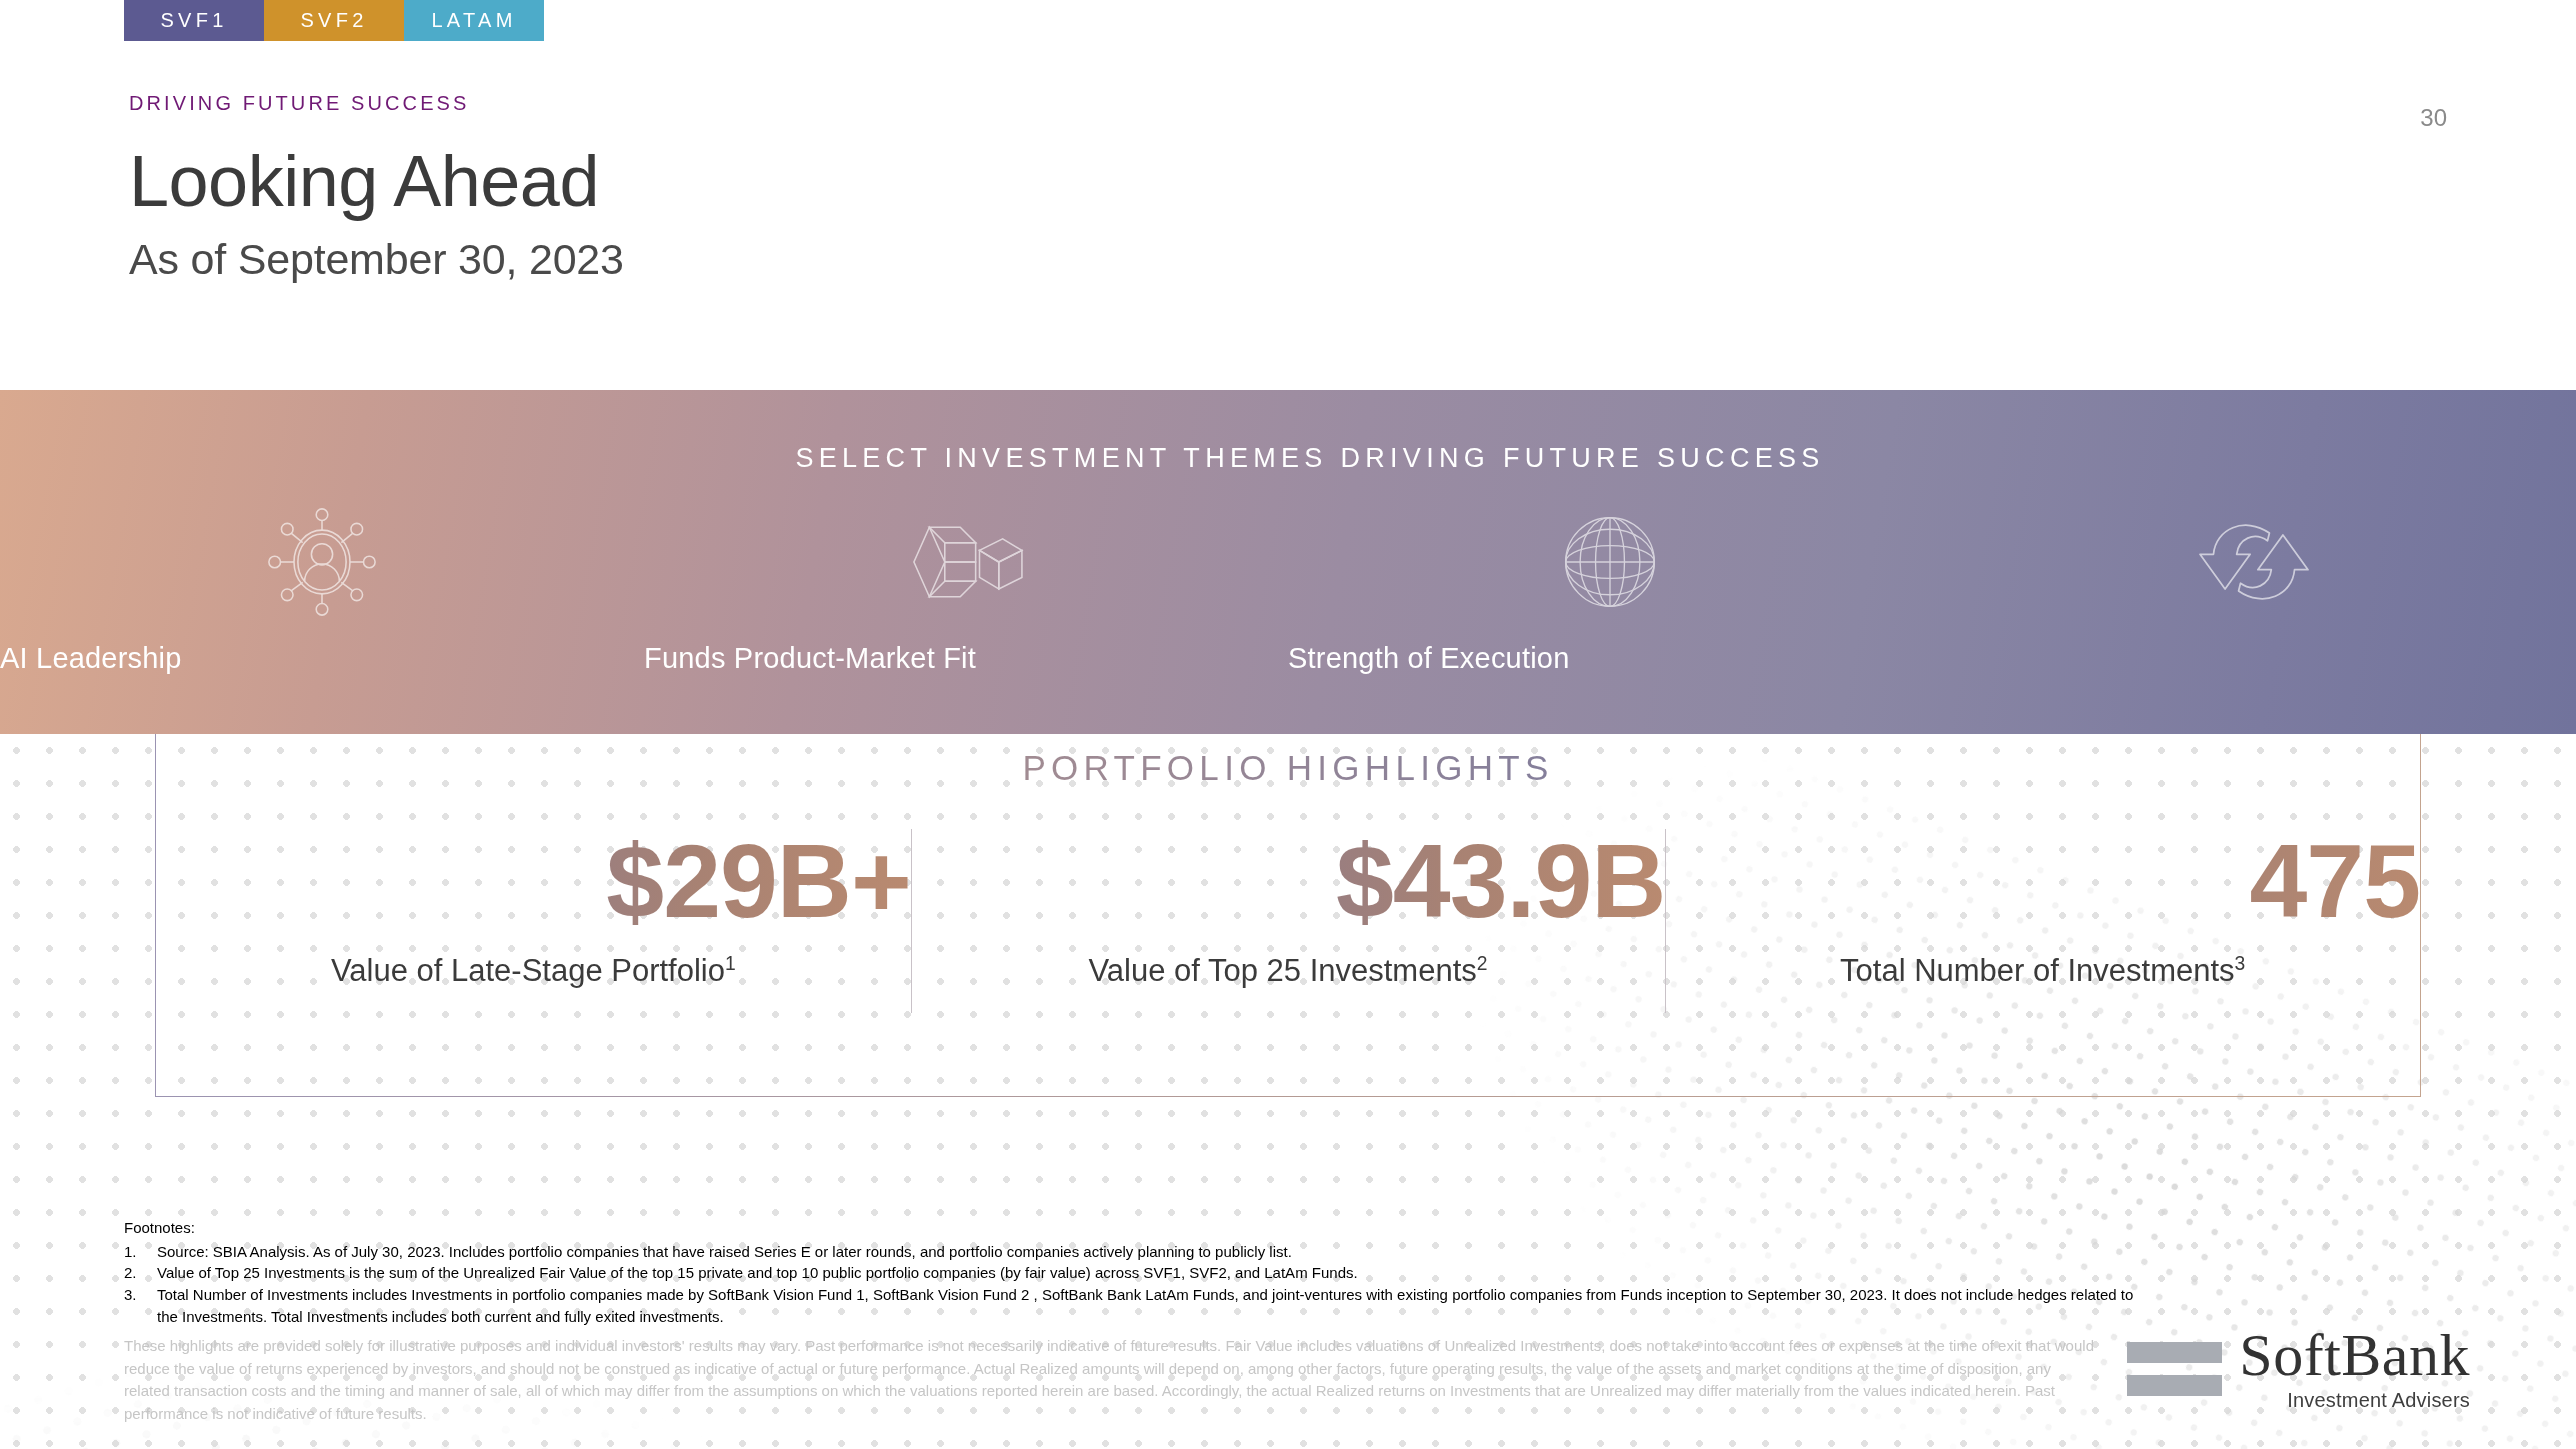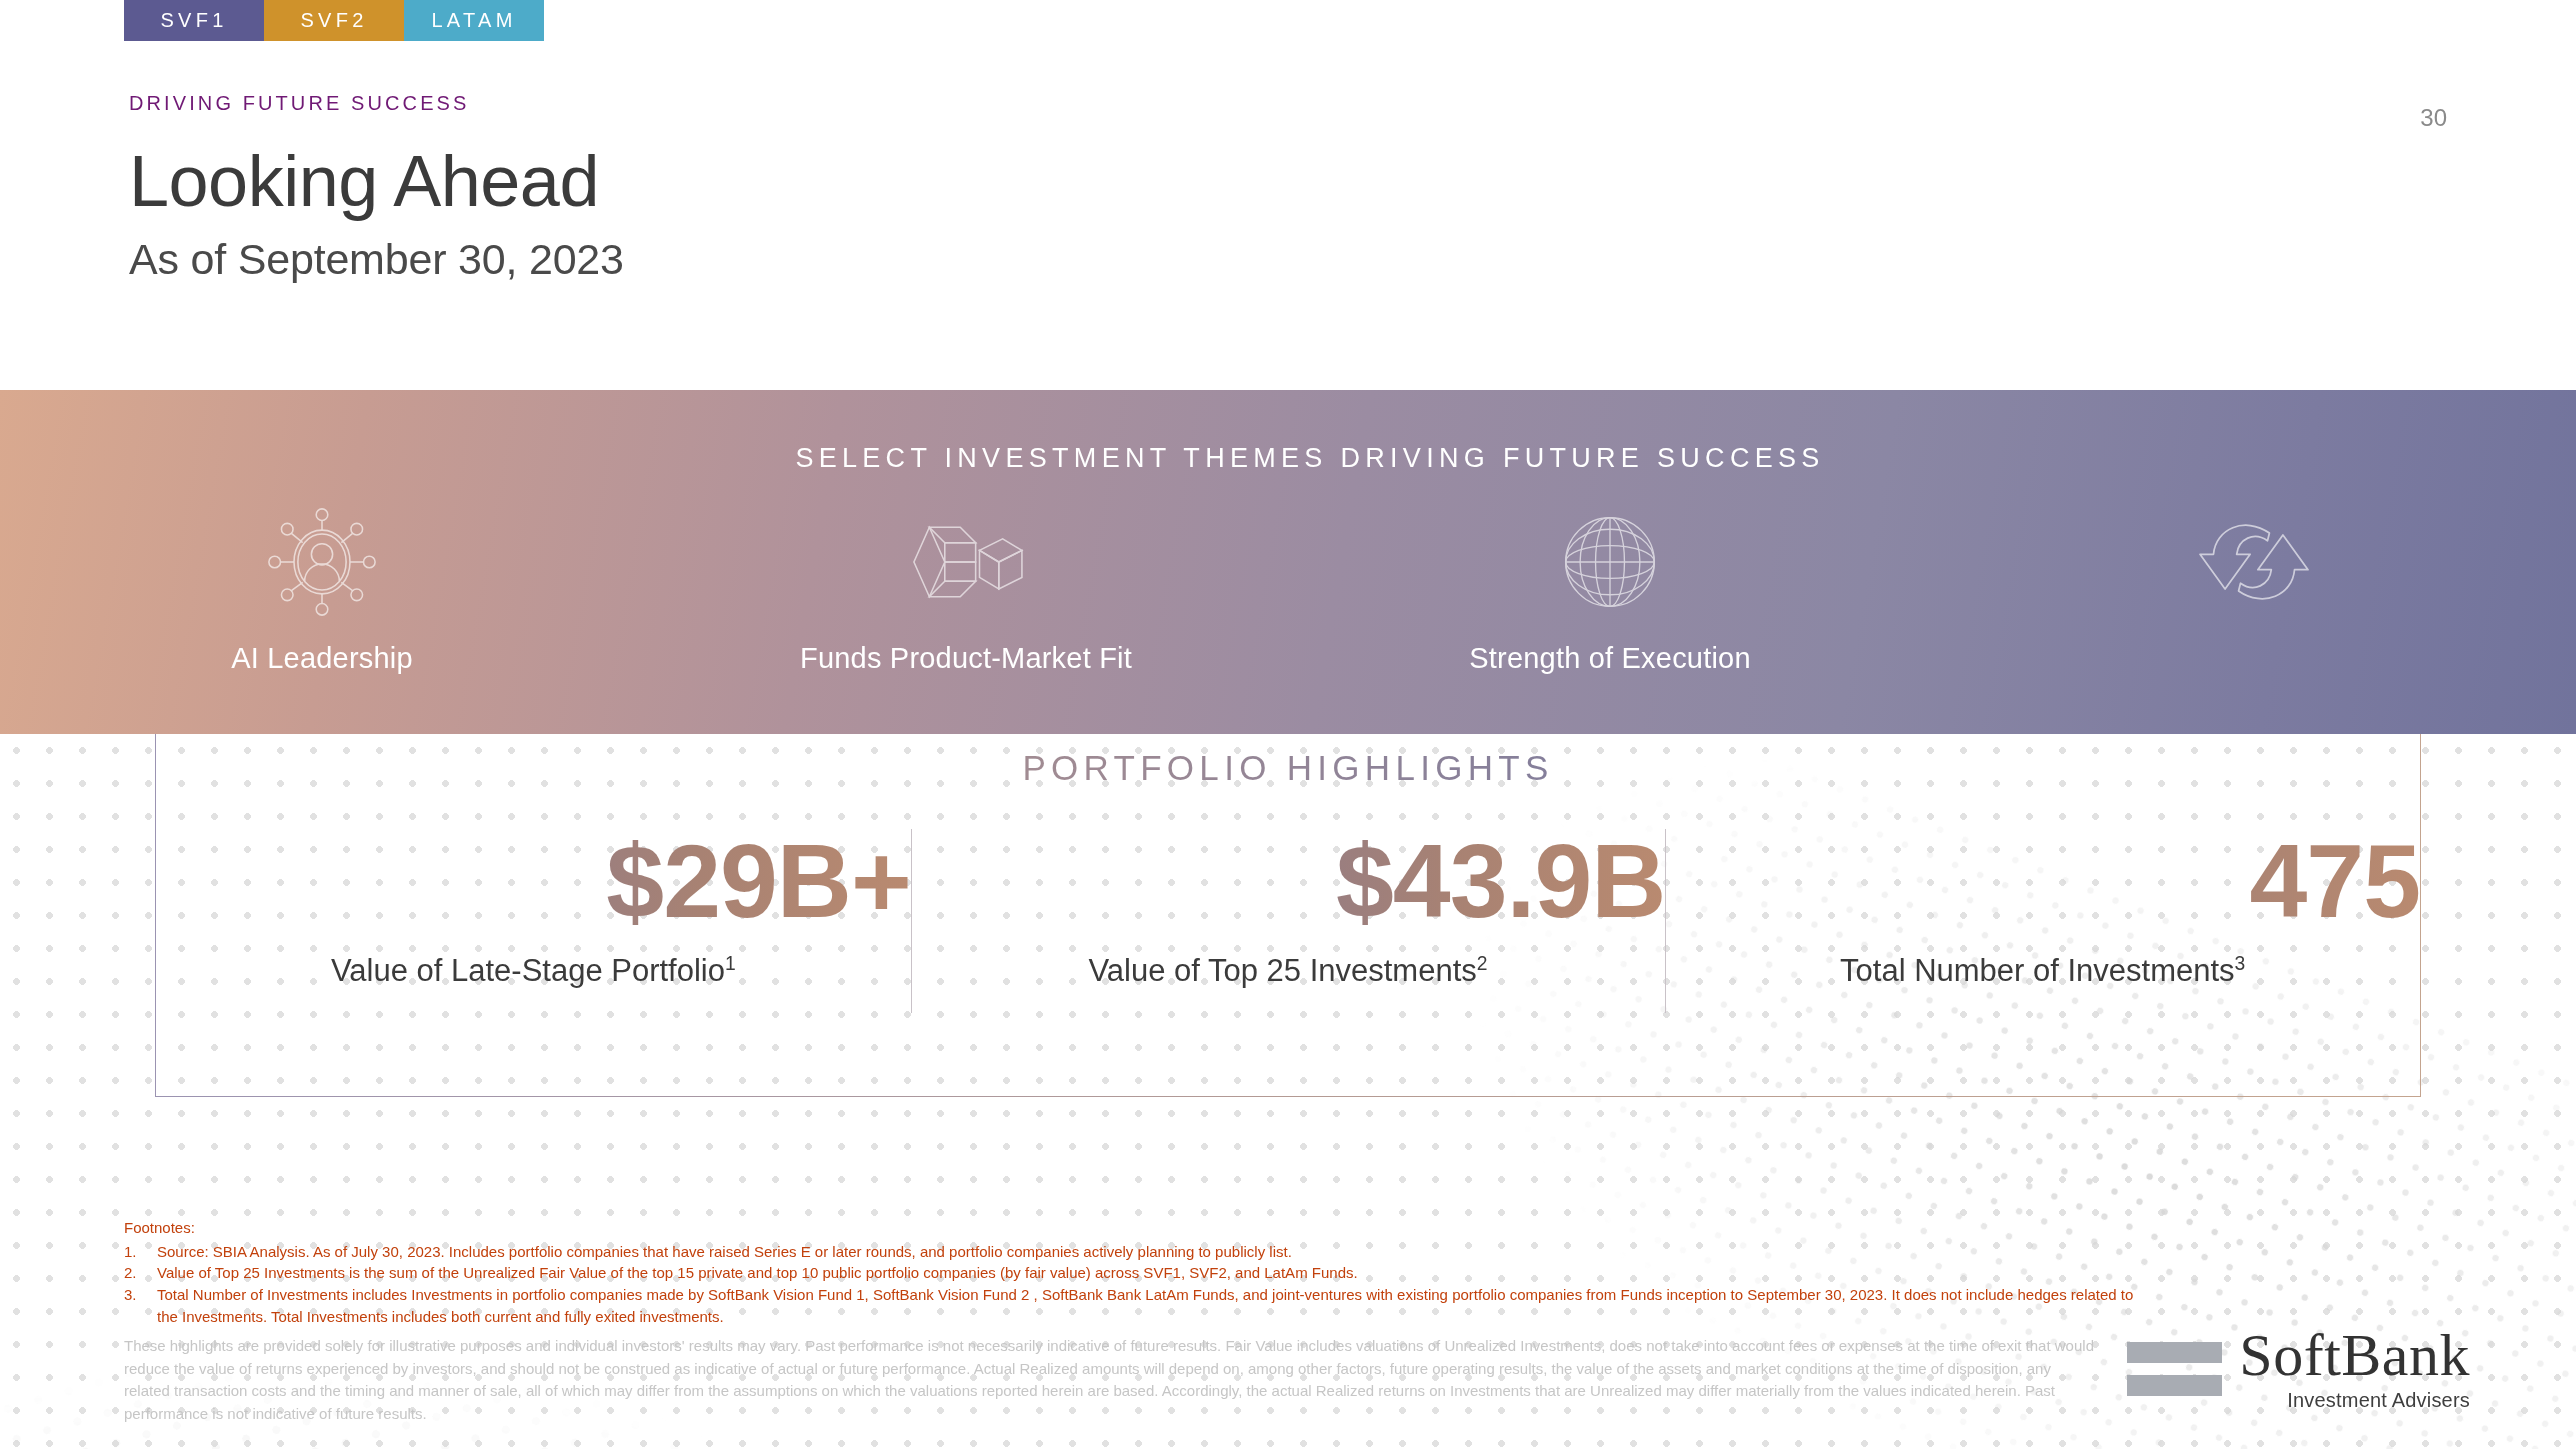--- a/index.html
+++ b/index.html
@@ -50,21 +50,21 @@
     overflow:hidden;
   }
   .band-title {
     margin-top:53px; text-align:center; color:#ffffff;
     font-size:27px; letter-spacing:5.3px; font-weight:400;margin-left:44px;
   }
   .themes-row {
     display:flex; margin-top:31px;
   }
   .theme {
-    flex:1; display:flex; flex-direction:column; align-items:center;
+    flex:1; display:flex; flex-direction:column; 
   }
   .theme-icon {
     height:114px; display:flex; align-items:center; justify-content:center;
     opacity:.62;
   }
   .theme-label {
     margin-top:23px; color:#ffffff; font-size:29px; font-weight:400;
     letter-spacing:0.2px;
   }
 
@@ -128,21 +128,21 @@
     -webkit-background-clip:text; background-clip:text; color:transparent;text-align:right;
   }
   .stat-label {
     margin-top:13.5px; font-size:31px; color:#3b3b3b; font-weight:400;
   }
   .stat-label sup { font-size:19.3px; }
 
   
   .footnotes {
     position:absolute; left:124px; top:1217px; width:2029px;
-    color:#c2410c; font-size:15px; line-height:1.45;
+    color:#000000; font-size:15px; line-height:1.45;
   }
   .fn-head { margin-bottom:1.9px; }
   .fn-item { display:flex; }
   .fn-num { width:33px; flex:none; }
   .fn-text { flex:1; }
   .disclaimer {
     position:absolute; left:124px; top:1335px; width:1976px;
     color:#c6c6c6; font-size:15px; line-height:1.5;
   }
 

